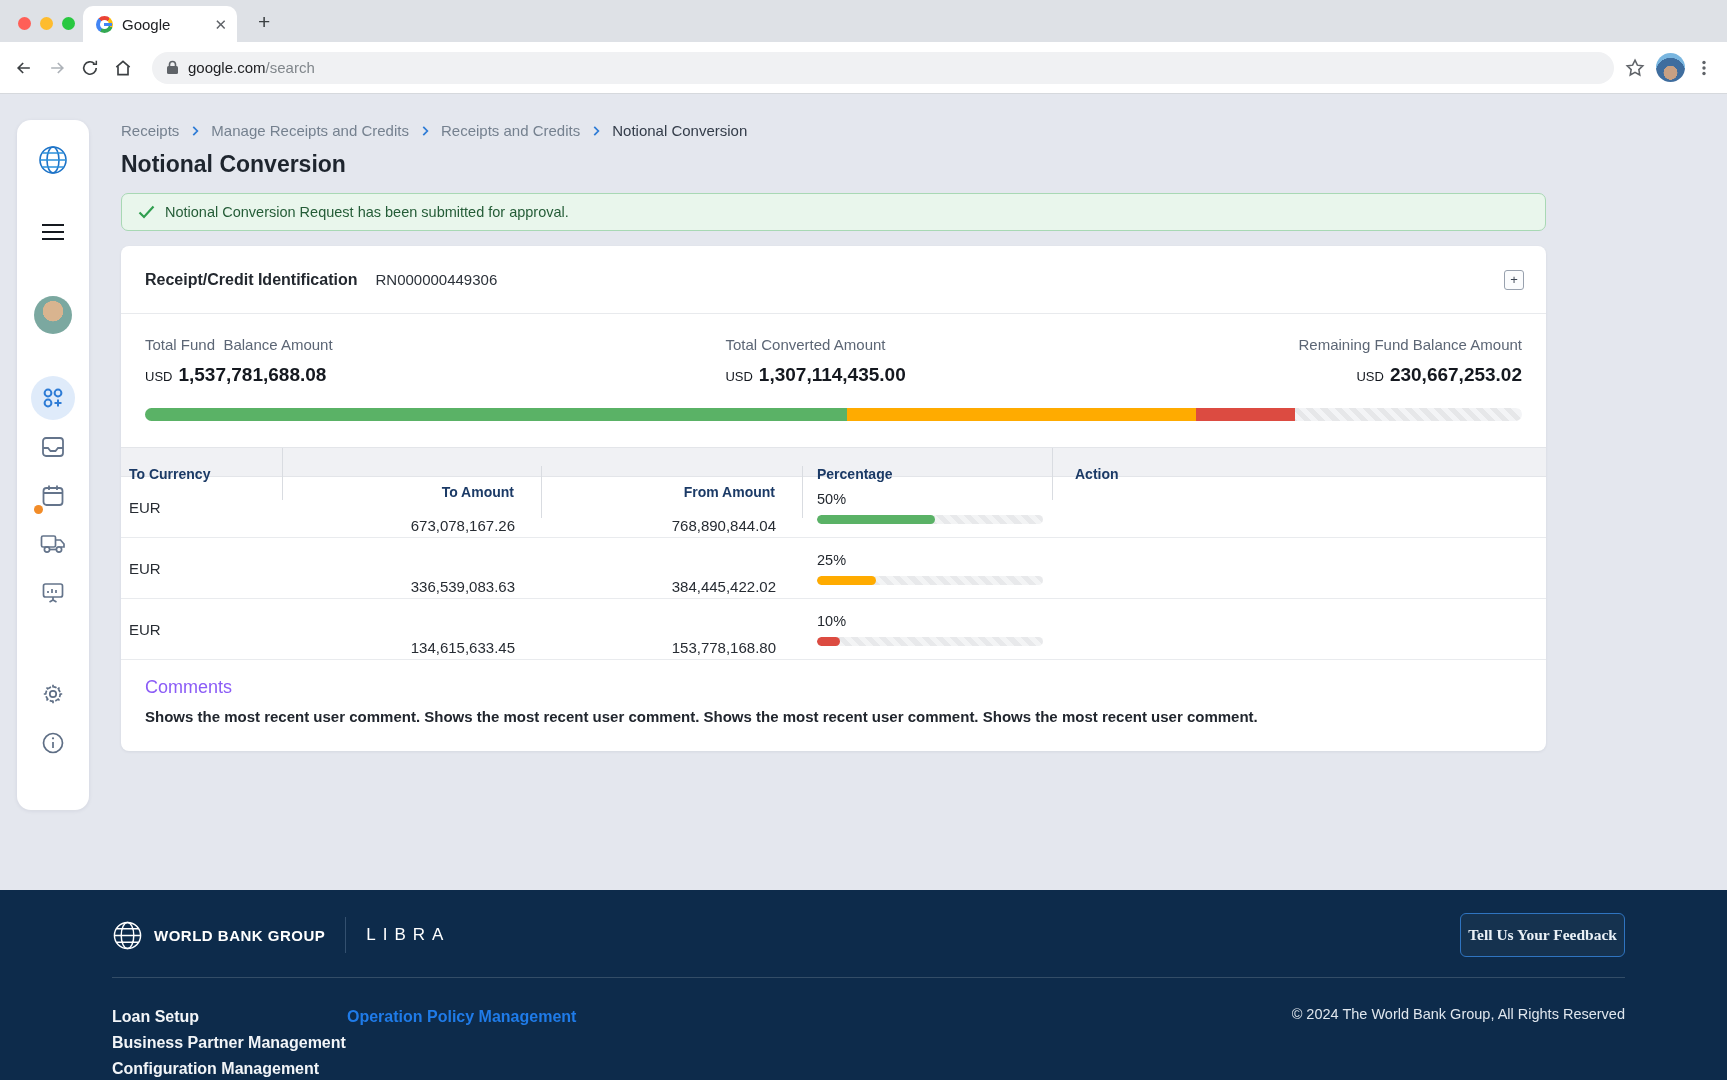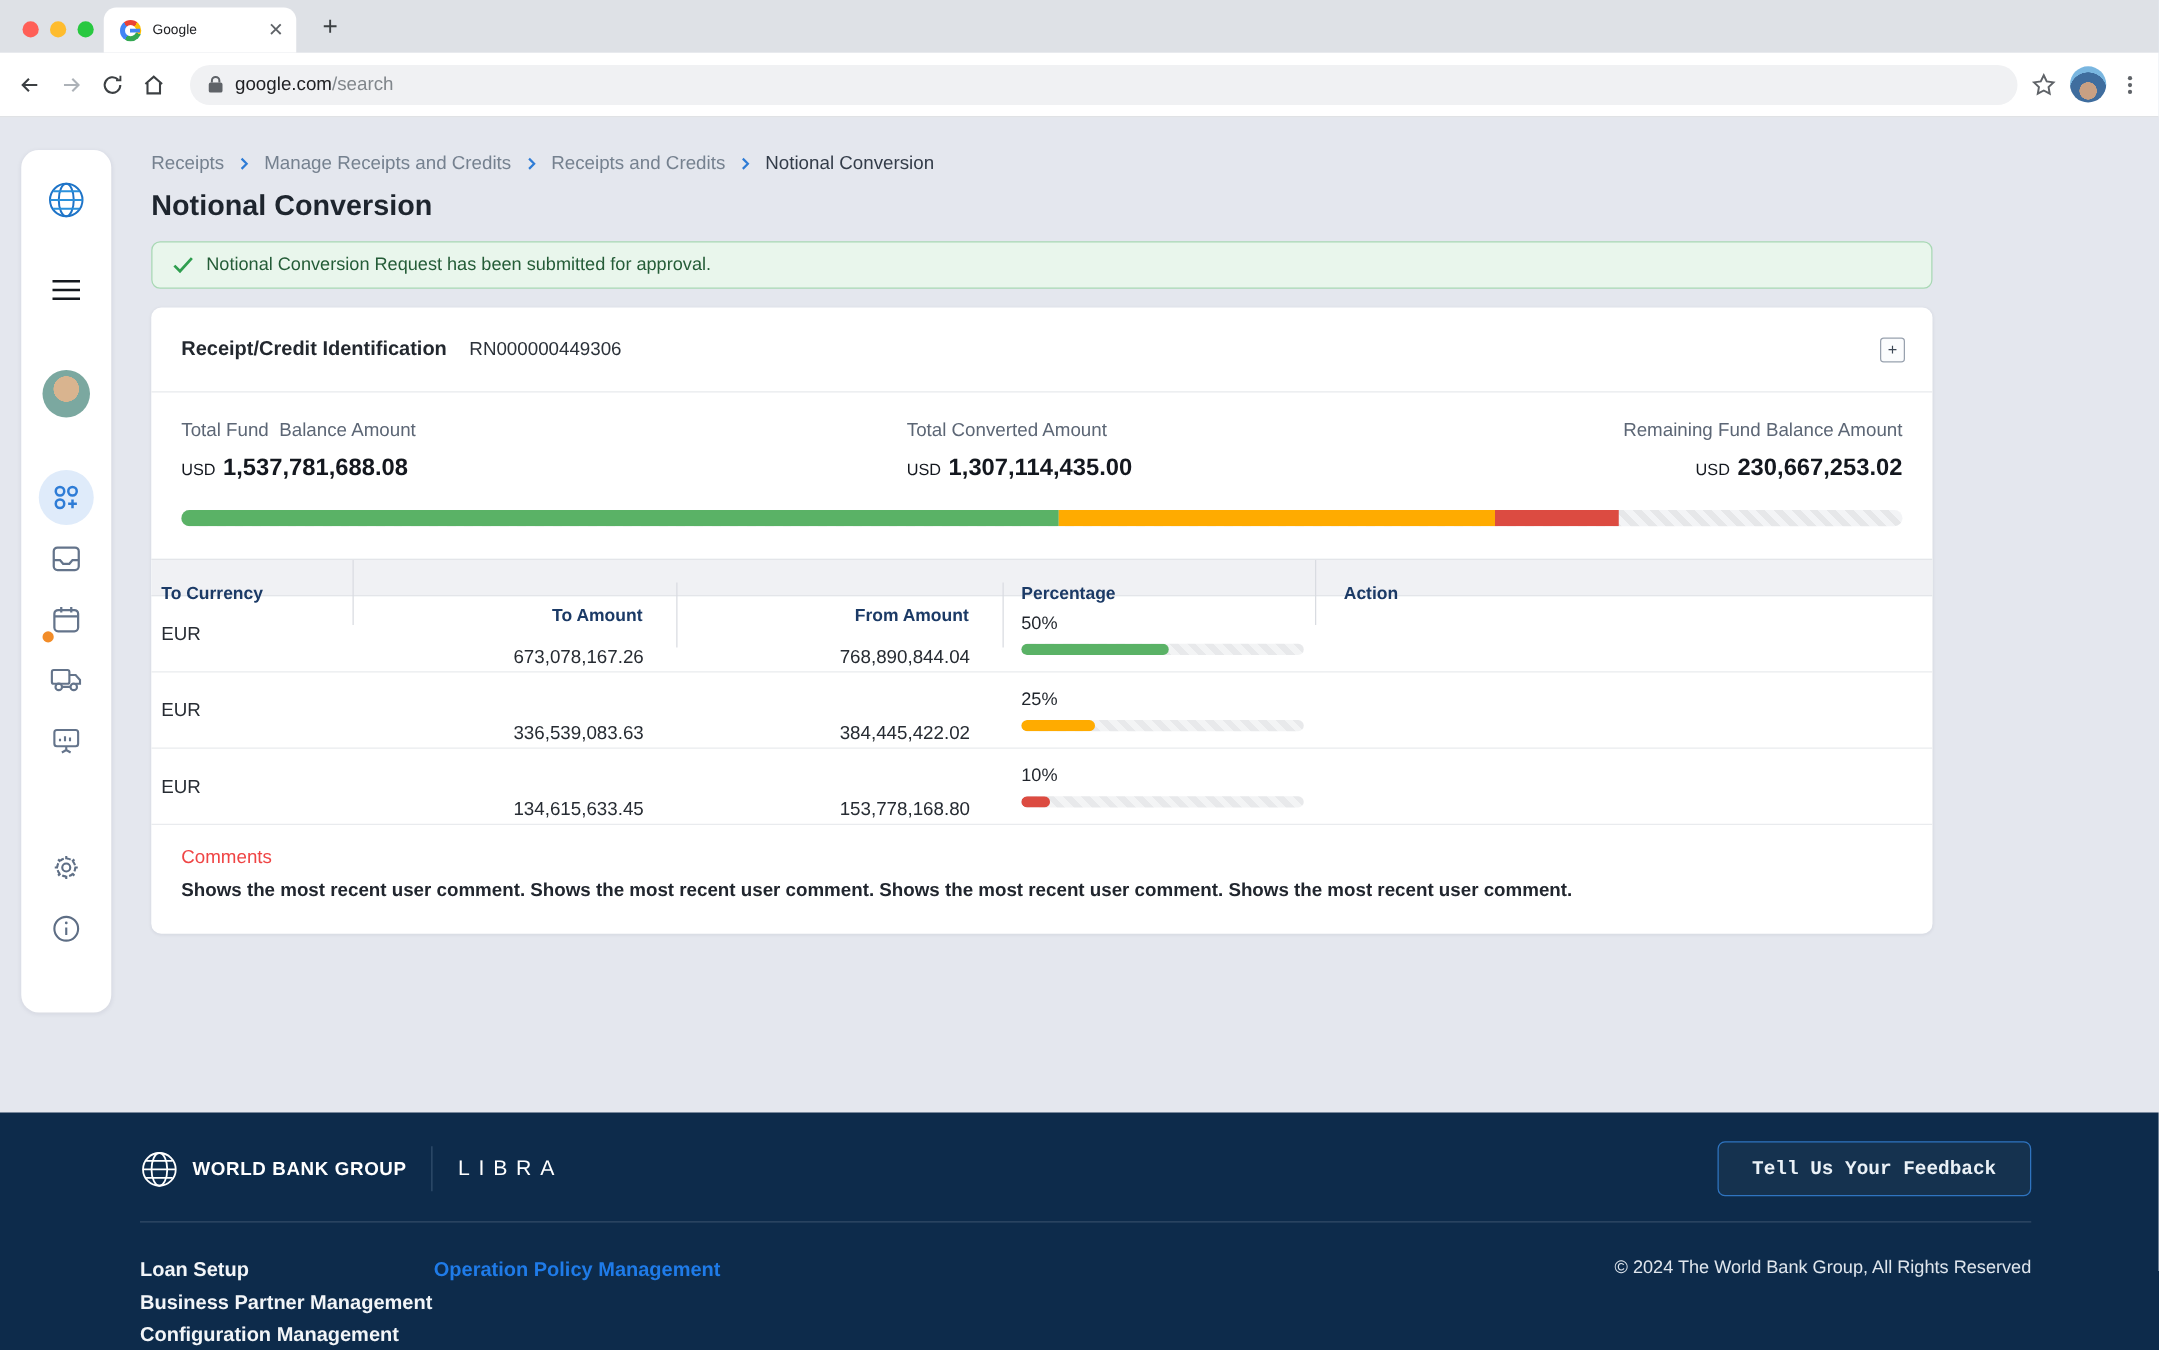--- a/index.html
+++ b/index.html
@@ -7,21 +7,21 @@
     font-family:"Liberation Sans","DejaVu Sans",sans-serif; }
   body { background:#E4E7EE; }
 
   
   .tabstrip { height:42px; background:#DEE1E6; display:flex; align-items:flex-end; position:relative; }
   .traffic { position:absolute; left:18px; top:17px; display:flex; gap:9px; }
   .traffic span { width:13px; height:13px; border-radius:50%; display:block; }
   .t-red{background:#FF5F57;} .t-yellow{background:#FEBC2E;} .t-green{background:#28C840;}
   .tab { margin-left:83px; width:154px; height:36px; background:#FFFFFF; border-radius:10px 10px 0 0;
     display:flex; align-items:center; padding:0 10px 0 13px; position:relative; }
-  .tab-title { font-size:11px; color:#202124; margin-left:9px; flex:1; }
+  .tab-title { font-size:15px; color:#202124; margin-left:9px; flex:1; }
   .tab-close { color:#5F6368; font-size:15px; line-height:1; cursor:default; }
   .favicon { width:17px; height:17px; border-radius:50%;
     background:conic-gradient(from -40deg,#EA4335 0 22%,#FBBC05 22% 42%,#34A853 42% 70%,#4285F4 70% 100%);
     position:relative; }
   .favicon::after { content:""; position:absolute; inset:4px; background:#fff; border-radius:50%; }
   .favicon::before { content:""; position:absolute; right:1px; top:7px; width:8px; height:3px; background:#4285F4; z-index:2; }
   .newtab { font-size:21px; color:#3C4043; margin:0 0 8px 21px; }
   .toolbar { height:52px; background:#FFFFFF; border-bottom:1px solid #D6D9DD; display:flex; align-items:center; padding:0 14px; }
   .nav-ic { width:20px; height:20px; margin-right:13px; flex:none; }
   .omnibox { flex:1; height:32px; background:#F0F1F3; border-radius:16px; margin:0 10px 0 6px;
@@ -78,32 +78,32 @@
     border-bottom:1px solid #E9EBEE; align-items:center; font-size:15px; color:#272C33; }
   .c-pad { padding-left:8px; }
   .c-right { text-align:right; padding-right:27px; justify-content:flex-end;margin-top:36px; }
   .c-pct { padding-left:14px; }
   .pct-label { font-size:14.5px; color:#1F242B; }
   .minibar { margin-top:8px; width:226px; height:9px; border-radius:4.5px; overflow:hidden;
     background:repeating-linear-gradient(45deg,#E8E9EB 0 5px,#F3F4F5 5px 10px); }
   .minibar span { display:block; height:100%; border-radius:4.5px; }
 
   .comments { padding:17px 24px 26px; }
-  .comments-label { font-size:15px; color:#ef4444; }
+  .comments-label { font-size:18px; color:#8b5cf6; }
   .comments-text { margin-top:10px; font-size:15px; font-weight:bold; color:#21262E; }
 
   
   .footer { position:absolute; left:0; right:0; top:796px; bottom:0; background:#0D2B4B; padding:23px 102px 0 112px; color:#fff; }
   .f-top { display:flex; align-items:center; justify-content:space-between; }
   .f-brandrow { display:flex; align-items:center; }
   .f-brand { font-size:15px; font-weight:bold; letter-spacing:.5px; margin-left:11px; }
   .f-div { width:1px; height:36px; background:#33506F; margin:0 20px; }
   .f-product { font-size:17px; letter-spacing:7px; }
   .f-btn { border:1.5px solid #2F74C0; background:#15324F; color:#EAF1F7; font-size:15.5px; font-weight:bold;
-    border-radius:6px; padding:12px 27px; font-family:Liberation Mono, monospace; }
+    border-radius:6px; padding:12px 7px; font-family:Liberation Serif, serif; }
   .f-rule { margin-top:20px; height:1px; background:rgba(255,255,255,.16); }
   .f-bottom { margin-top:26px; display:flex; justify-content:space-between; }
   .f-links { display:flex; }
   .f-col1 { min-width:235px; }
   .f-link { font-size:16px; font-weight:bold; color:#F2F5F8; line-height:26px; }
   .f-link.accent { color:#1F7BE8; }
   .f-copy { font-size:14.5px; color:#DFE6ED; margin-top:2px; }
 
   svg { display:block; }
 </style>

